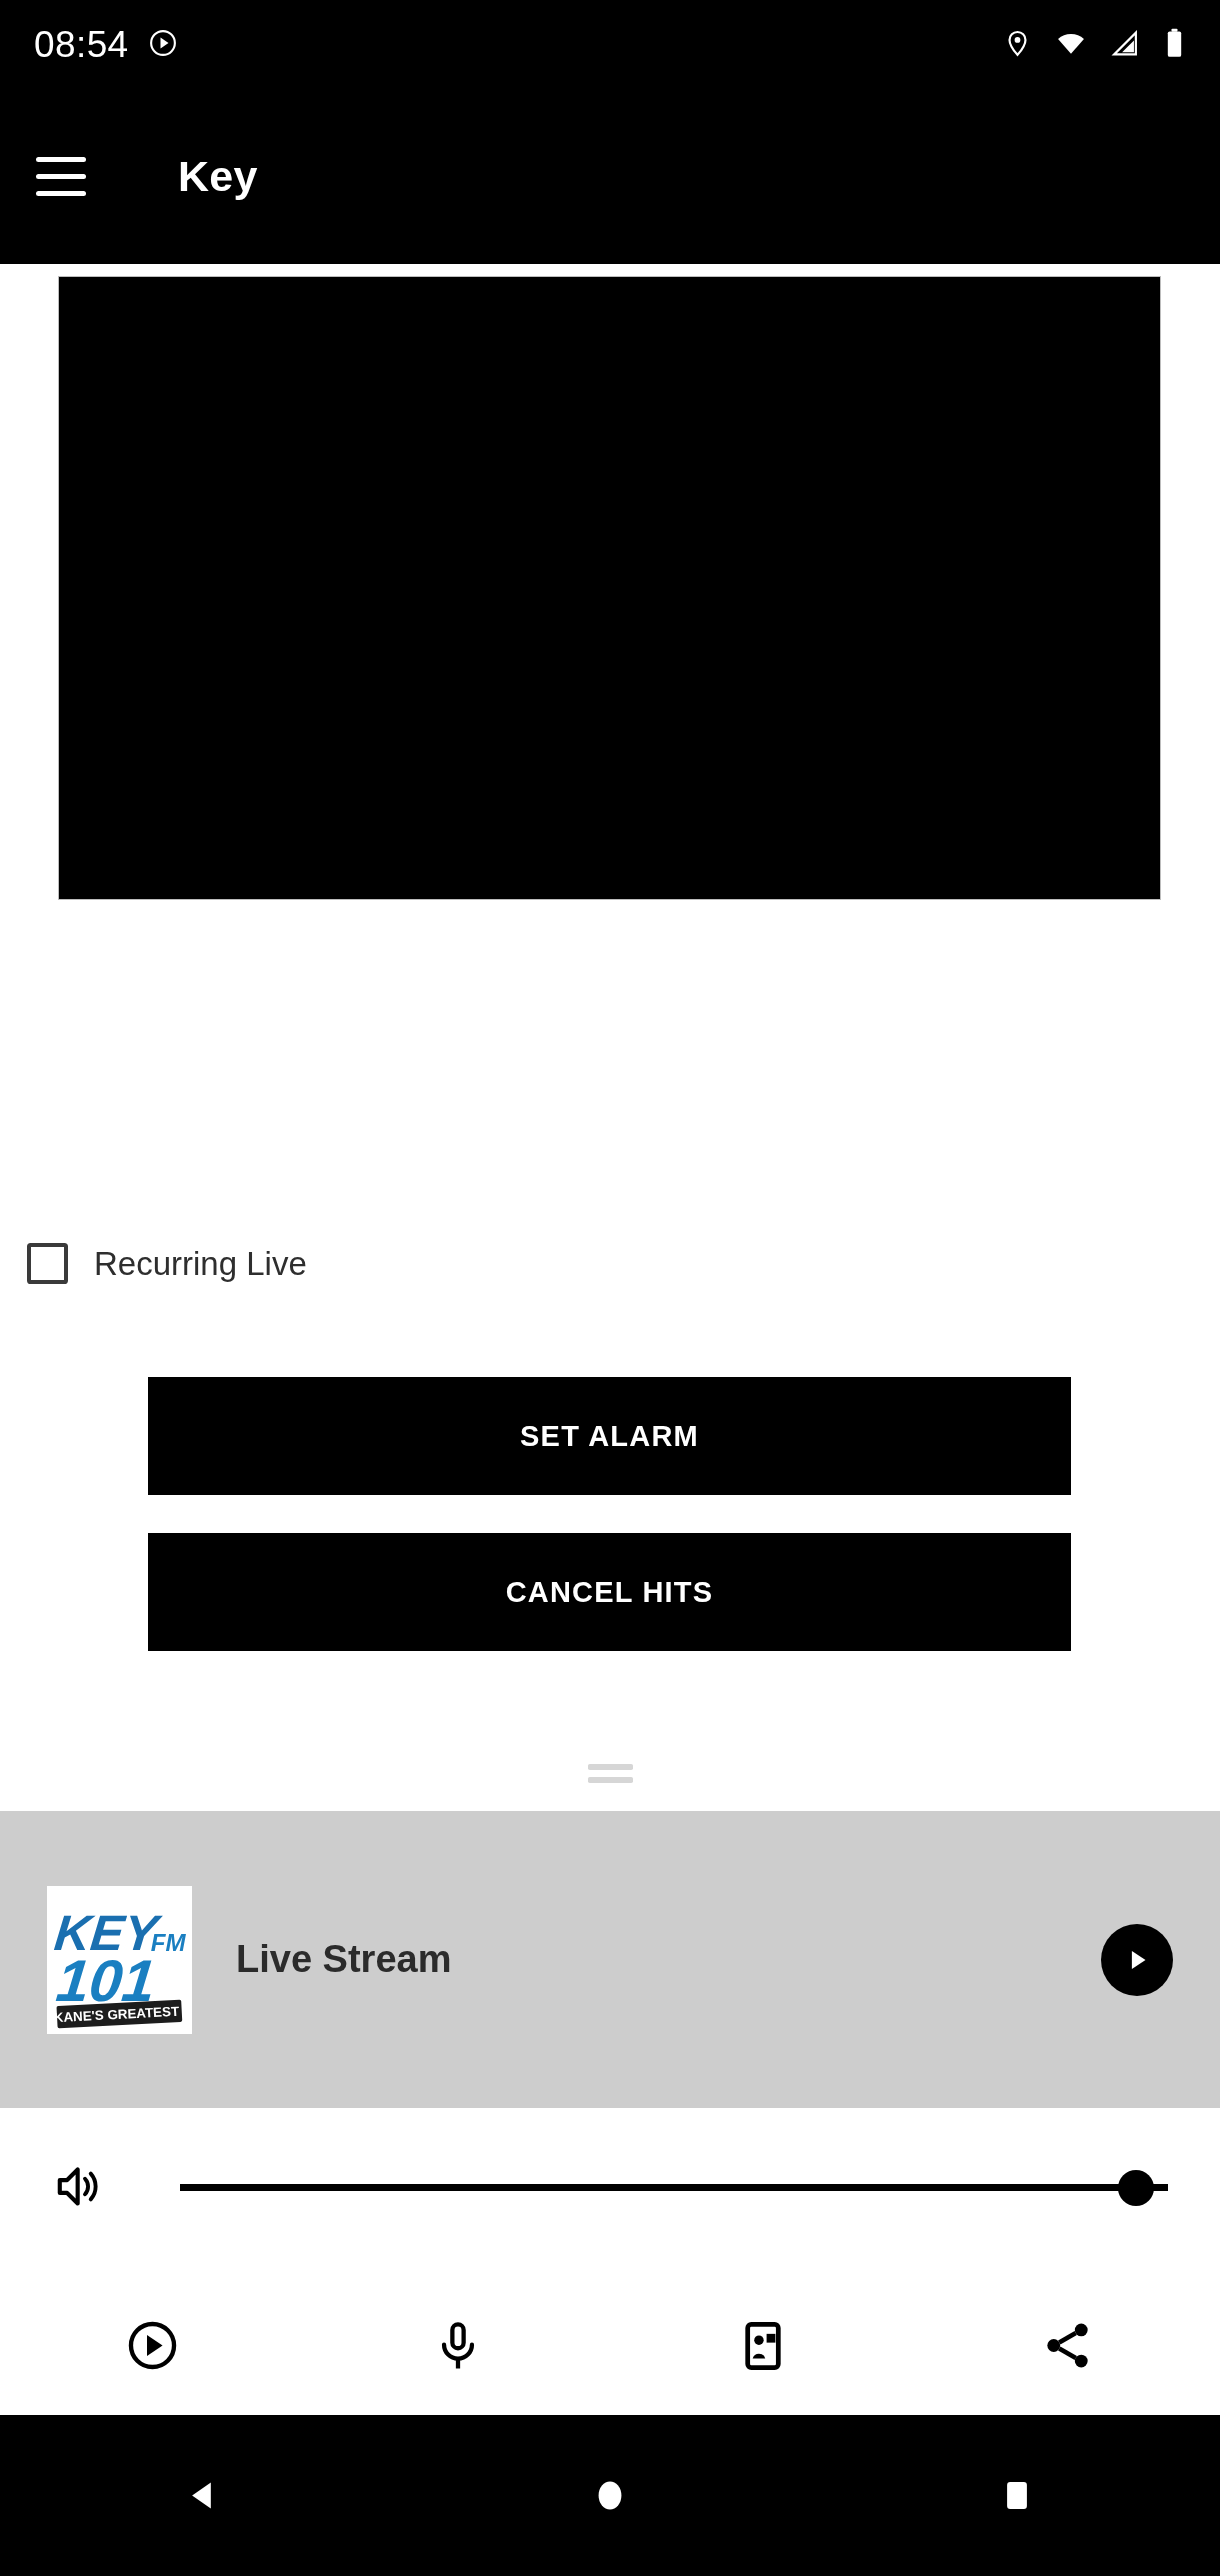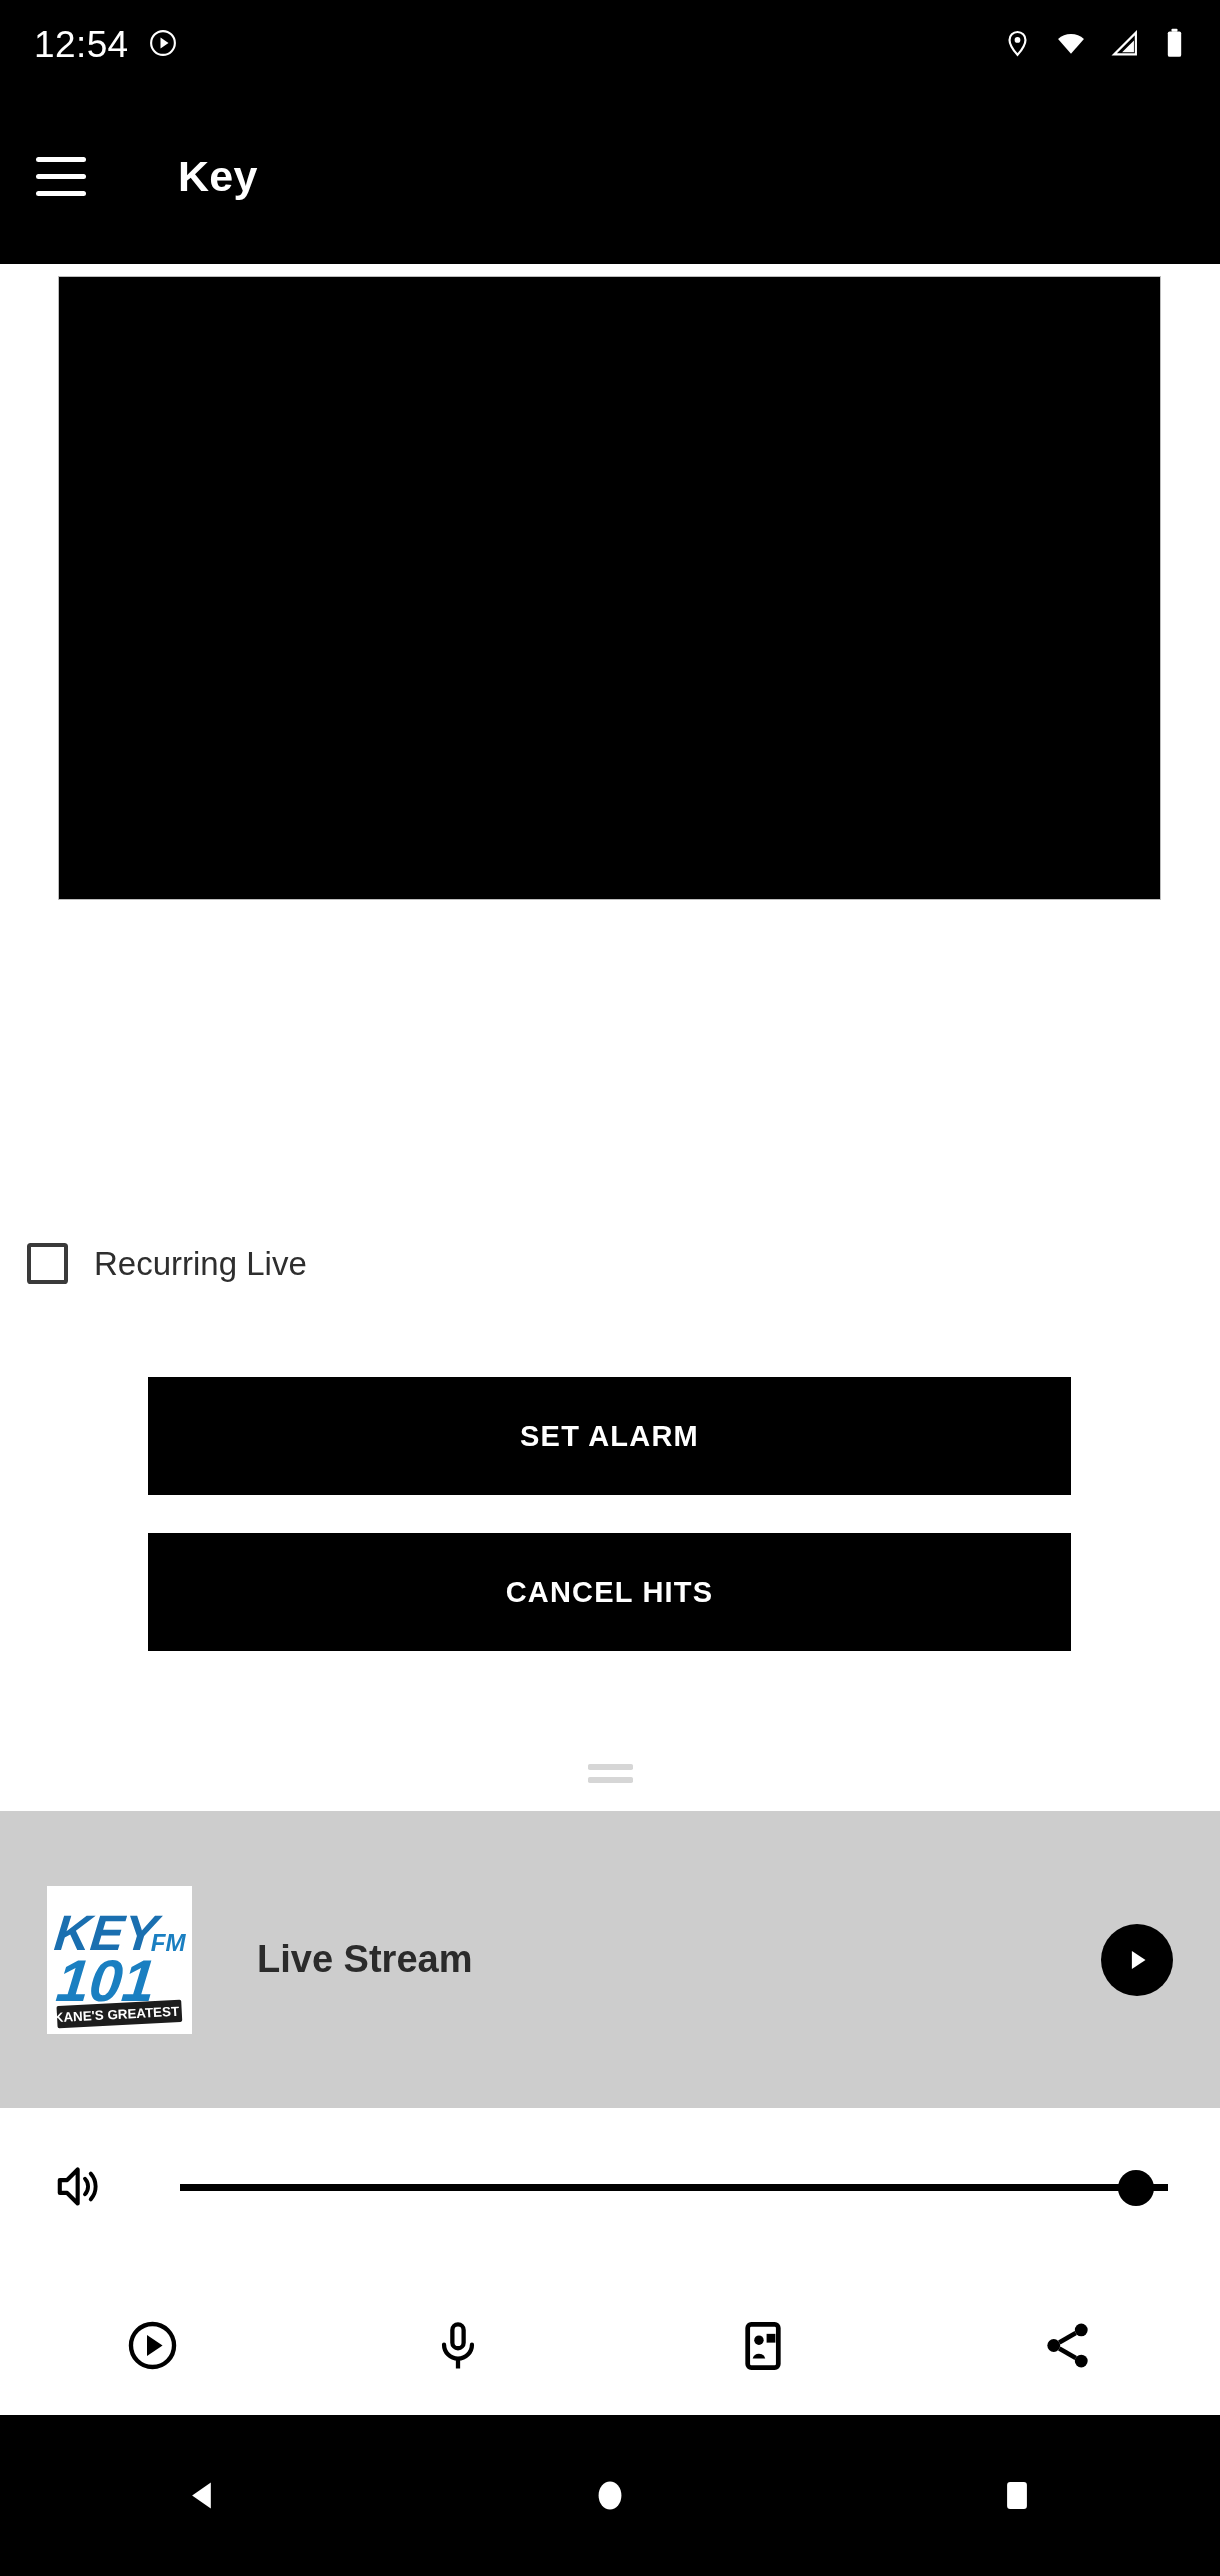--- a/index.html
+++ b/index.html
@@ -73,21 +73,21 @@
   
   .player {
     position:absolute; left:0; top:1811px; width:1220px; height:297px;
     background:#cdcdcd; display:flex; align-items:center; padding:0 47px;
   }
   .album-art {
     width:145px; height:148px; background:#ffffff; flex:0 0 auto;
     display:flex; align-items:center; justify-content:center; overflow:hidden;
   }
   .player-title {
-    font-size:38px; font-weight:bold; color:#2b2b2b; margin-left:65px;
+    font-size:38px; font-weight:bold; color:#2b2b2b; margin-left:44px;
   }
   .play-circle {
     margin-left:auto; width:72px; height:72px; border-radius:50%;
     background:#000000; display:flex; align-items:center; justify-content:center;
     cursor:pointer;
   }
 
   
   .volume-row {
     position:absolute; left:0; top:2147px; width:1220px; height:81px;
@@ -121,21 +121,21 @@
   
   .logo-svg { display:block; }
 </style>
 </head>
 <body>
 
 <div class="screen">
 
   <div class="statusbar">
     <div class="sb-left">
-      <span class="sb-clock">12:54</span>
+      <span class="sb-clock">08:54</span>
       <span class="sb-icon">
         <svg width="30" height="30" viewBox="0 0 24 24">
           <circle cx="12" cy="12" r="9.5" fill="none" stroke="#fff" stroke-width="1.7"></circle>
           <path d="M10 7.6 L16.4 12 L10 16.4 Z" fill="#fff"></path>
         </svg>
       </span>
     </div>
     <div class="sb-right">
       <span class="sb-icon">
         <svg width="29" height="29" viewBox="0 0 24 24">

